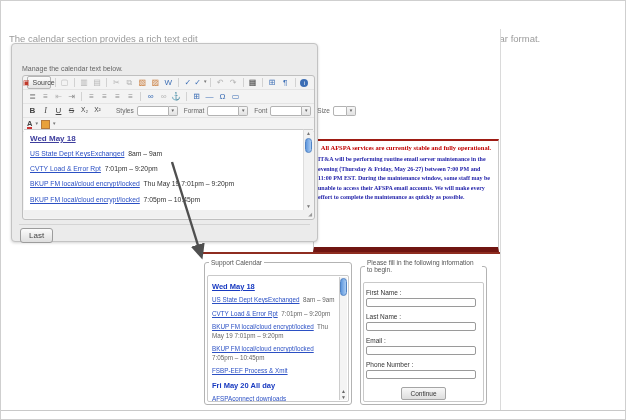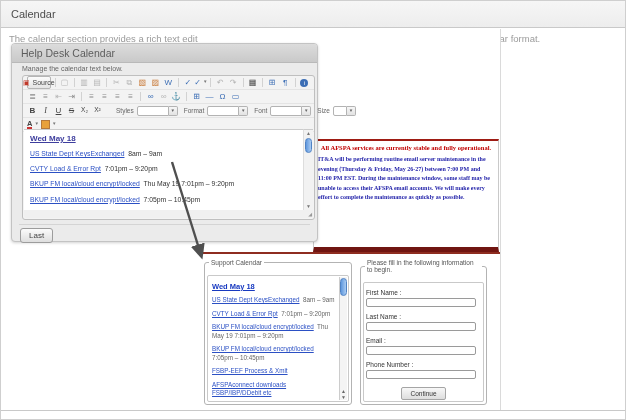--- a/index.html
+++ b/index.html
@@ -81,41 +81,41 @@
   .sep-line{position:absolute;left:7px;right:7px;top:180px;border-top:1px solid #d4d4d4;}
   .save{position:absolute;left:8px;top:184px;font-size:8px;color:#444;background:linear-gradient(#fbfbfb,#dedede);
         border:1px solid #9c9c9c;border-radius:3px;padding:2px 8px;font-family:"Liberation Sans",sans-serif;}
   .arrow-svg{position:absolute;left:0;top:0;z-index:9;pointer-events:none;}
 </style>
 </head>
 <body>
 
 <div class="page">
 
-  <div class="titlebar">Calendar</div>
   <div class="desc">The calendar section provides a rich text editor to craft a message to be presented to users of the system in a calendar format.</div>
   <div class="main-bottom"></div>
 
   <div class="preview">
     <div class="msg-box">
       <div class="msg-head">All AFSPA services are currently stable and fully operational.</div>
       <div class="msg-body">IT&amp;A will be performing routine email server maintenance in the evening (Thursday &amp; Friday, May 26-27) between 7:00 PM and 11:00 PM EST. During the maintenance window, some staff may be unable to access their AFSPA email accounts. We will make every effort to complete the maintenance as quickly as possible.</div>
     </div>
     <div class="preview-rule"></div>
 
     <fieldset class="support">
       <legend>Support Calendar</legend>
       <div class="inner">
         <div class="support-list">
             <div class="day-head ul">Wed May 18</div>
             <div class="ev-row"><span class="ev-link">US State Dept KeysExchanged</span><span class="ev-time">&nbsp; 8am – 9am</span></div>
             <div class="ev-row"><span class="ev-link">CVTY Load &amp; Error Rpt</span><span class="ev-time">&nbsp; 7:01pm – 9:20pm</span></div>
             <div class="ev-row"><span class="ev-link">BKUP FM local/cloud encrypt/locked</span><span class="ev-time">&nbsp; Thu May 19 7:01pm – 9:20pm</span></div>
             <div class="ev-row"><span class="ev-link">BKUP FM local/cloud encrypt/locked</span><span class="ev-time">&nbsp; 7:05pm – 10:45pm</span></div>
             <div class="ev-row"><span class="ev-link">FSBP-EEF Process &amp; Xmit</span></div>
+            <div class="day-head">Fri May 20 All day</div>
             <div class="ev-row"><span class="ev-link">AFSPAconnect downloads FSBP/IBP/DDebit etc</span></div>
           </div>
         <div class="sb">
           <div class="sb-thumb"></div>
           <div class="sb-btm">
             <span>▲</span>
             <span>▼</span>
           </div>
         </div>
       </div>
@@ -131,21 +131,20 @@
           <div class="f-label">Email :</div>
           <input class="f-input" style="">
           <div class="f-label">Phone Number :</div>
           <input class="f-input" style="">
           <button class="continue">Continue</button>
         </div>
     </fieldset>
   </div>
 
   <div class="panel">
-    <div class="panel-head">Help Desk Calendar</div>
     <div class="manage">Manage the calendar text below.</div>
 
     <div class="editor">
       <div class="tb-row">
           <span class="tb-btn src">
             <span class="g">▣</span>
             <span class="tb-txt">Source</span>
           </span>
           <span class="tb-sep"></span>
           <span class="tb-btn dis">

